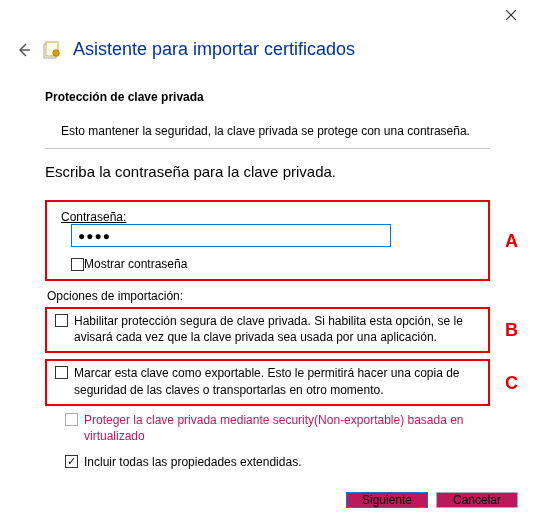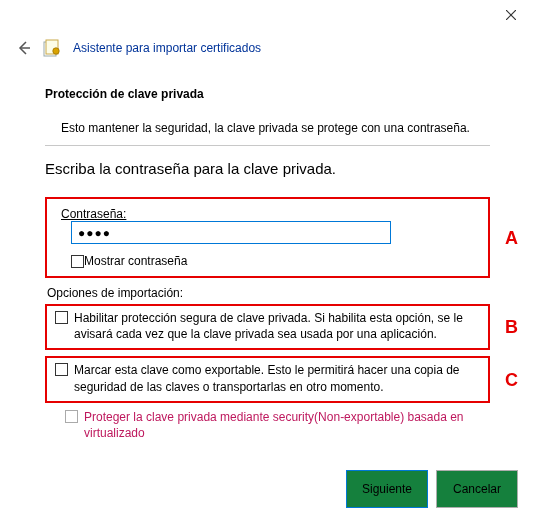--- a/index.html
+++ b/index.html
@@ -33,21 +33,21 @@
   }
   .back-arrow {
     width:18px;height:18px;
     display:flex;align-items:center;justify-content:center;
     color:#555;
   }
   .wiz-icon {
     width:20px; height:18px;
   }
   .wiz-title {
-    font-size:12px;
+    font-size:18px;
     color:#003399;
   }
   .content {
     padding:30px 44px 0 44px;
   }
   .section-head {
     font-weight:600;
     font-size:12px;
     margin-bottom:20px;
   }
@@ -137,24 +137,24 @@
   .plain-opts .opt-row { margin-bottom:8px; }
   .button-bar {
     position:absolute;
     bottom:14px;
     right:16px;
     display:flex;
     gap:8px;
   }
   .btn {
     min-width:82px;
-    height:38px;
+    height:16px;
     font-size:12px;
     border:1px solid #adadad;
-    background:#15803d;
+    background:#be185d;
     display:flex;align-items:center;justify-content:center;
     cursor:default;
   }
   .btn.primary { border:1px solid #0078d7; }
   .opt-box-tight { padding:4px 6px 4px 6px; margin-bottom:6px;}
 </style>
 </head>
 <body>
 
 <div class="titlebar">
@@ -215,19 +215,23 @@
       <div class="chk"></div>
       <div class="opt-txt">Marcar esta clave como exportable. Esto le permitirá hacer una copia de seguridad de las claves o transportarlas en otro momento.</div>
     </div>
   </div>
 
   <div class="plain-opts">
     <div class="opt-row">
       <div class="chk disabled"></div>
       <div class="opt-txt disabled-txt">Proteger la clave privada mediante security(Non-exportable) basada en virtualizado</div>
     </div>
+    <div class="opt-row">
+      <div class="chk checked"></div>
+      <div class="opt-txt">Incluir todas las propiedades extendidas.</div>
+    </div>
   </div>
 </div>
 
 <div class="button-bar">
   <div class="btn primary">Siguiente</div>
   <div class="btn">Cancelar</div>
 </div>
 
 </body></html>

